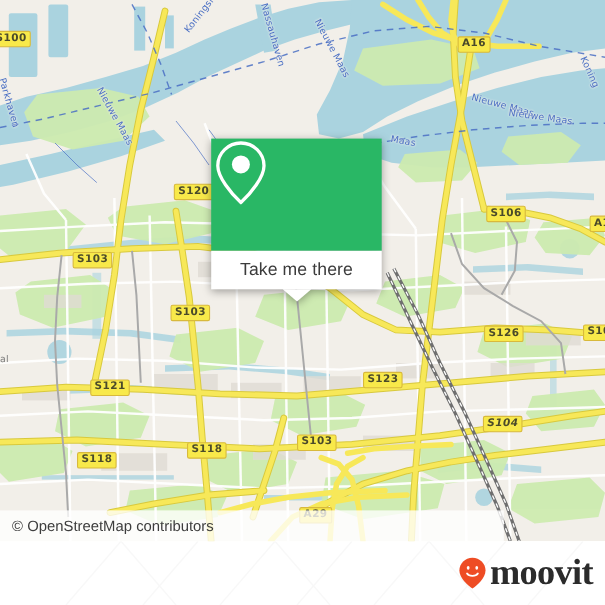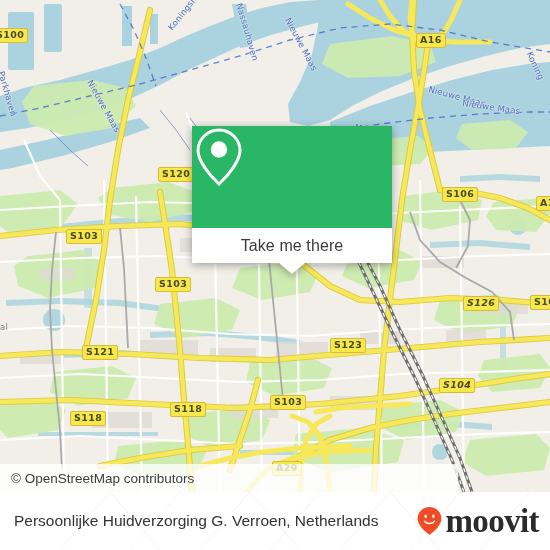--- a/index.html
+++ b/index.html
@@ -45,21 +45,21 @@
     line-height:12px;
     height:13px;
     padding:0 3px;
     letter-spacing:.4px;
     box-sizing:content-box;
     text-align:center;
   }
 
   
   .popup{
-    position:absolute;left:192px;top:126px;width:200px;
+    position:absolute;left:192px;top:126px;width:155px;
     filter:drop-shadow(0 2px 4px rgba(0,0,0,.35));
   }
   .popup-top{
     height:102px;background:#29b765;
     display:flex;align-items:center;justify-content:center;
   }
   .popup-bottom{
     height:35px;background:#ffffff;
     display:flex;align-items:center;justify-content:center;
   }
@@ -316,21 +316,21 @@
 
     <div>
       <div class="shield" style="left:-8px;top:28px;">S100</div>
       <div class="shield" style="left:416px;top:33px;">A16</div>
       <div class="shield" style="left:158px;top:167px;">S120</div>
       <div class="shield" style="left:442px;top:187px;">S106</div>
       <div class="shield" style="left:536px;top:196px;">A16</div>
       <div class="shield" style="left:66px;top:229px;">S103</div>
       <div class="shield" style="left:155px;top:277px;">S103</div>
       <div class="shield" style="left:330px;top:302px;margin-top:36px;">S123</div>
-      <div class="shield" style="left:463px;top:296px;font-style:italic;">S126</div>
+      <div class="shield" style="left:440px;top:296px;">S126</div>
       <div class="shield" style="left:530px;top:295px;">S105</div>
       <div class="shield" style="left:82px;top:345px;">S121</div>
       <div class="shield" style="left:439px;top:378px;font-style:italic;">S104</div>
       <div class="shield" style="left:270px;top:395px;">S103</div>
       <div class="shield" style="left:170px;top:402px;">S118</div>
       <div class="shield" style="left:70px;top:411px;">S118</div>
       <div class="shield" style="left:272px;top:461px;">A29</div>
     </div>
 
     <div class="popup">
@@ -360,21 +360,20 @@
         <path d="M270,58 L320,0"></path>
           <path d="M340,58 L390,0"></path>
           <path d="M410,58 L460,0"></path>
         <path d="M480,58 L530,0"></path>
         <path d="M110,0 L160,58"></path>
           <path d="M250,0 L300,58"></path>
           <path d="M390,0 L440,58"></path>
       </g>
     </svg>
 
-    <div class="caption">Persoonlijke Huidverzorging G. Verroen, Netherlands</div>
 
     <div class="brand">
       <svg class="pin" viewBox="0 0 27 30">
         <path d="M13.5 1 C6.9 1 1.6 6.2 1.6 12.6 C1.6 19.5 9.4 26 13.5 29 C17.6 26 25.4 19.5 25.4 12.6 C25.4 6.2 20.1 1 13.5 1 Z" fill="#ee4c24"></path>
         <ellipse cx="9.6" cy="10.2" rx="1.25" ry="1.7" fill="#ffffff"></ellipse>
         <ellipse cx="17.4" cy="10.2" rx="1.25" ry="1.7" fill="#ffffff"></ellipse>
         <path d="M8.6 15.4 C10.4 18.2 16.6 18.2 18.4 15.4" fill="none" stroke="#ffffff" stroke-width="1.7" stroke-linecap="round"></path>
       </svg>
       <span class="word">moovit</span>
     </div>

